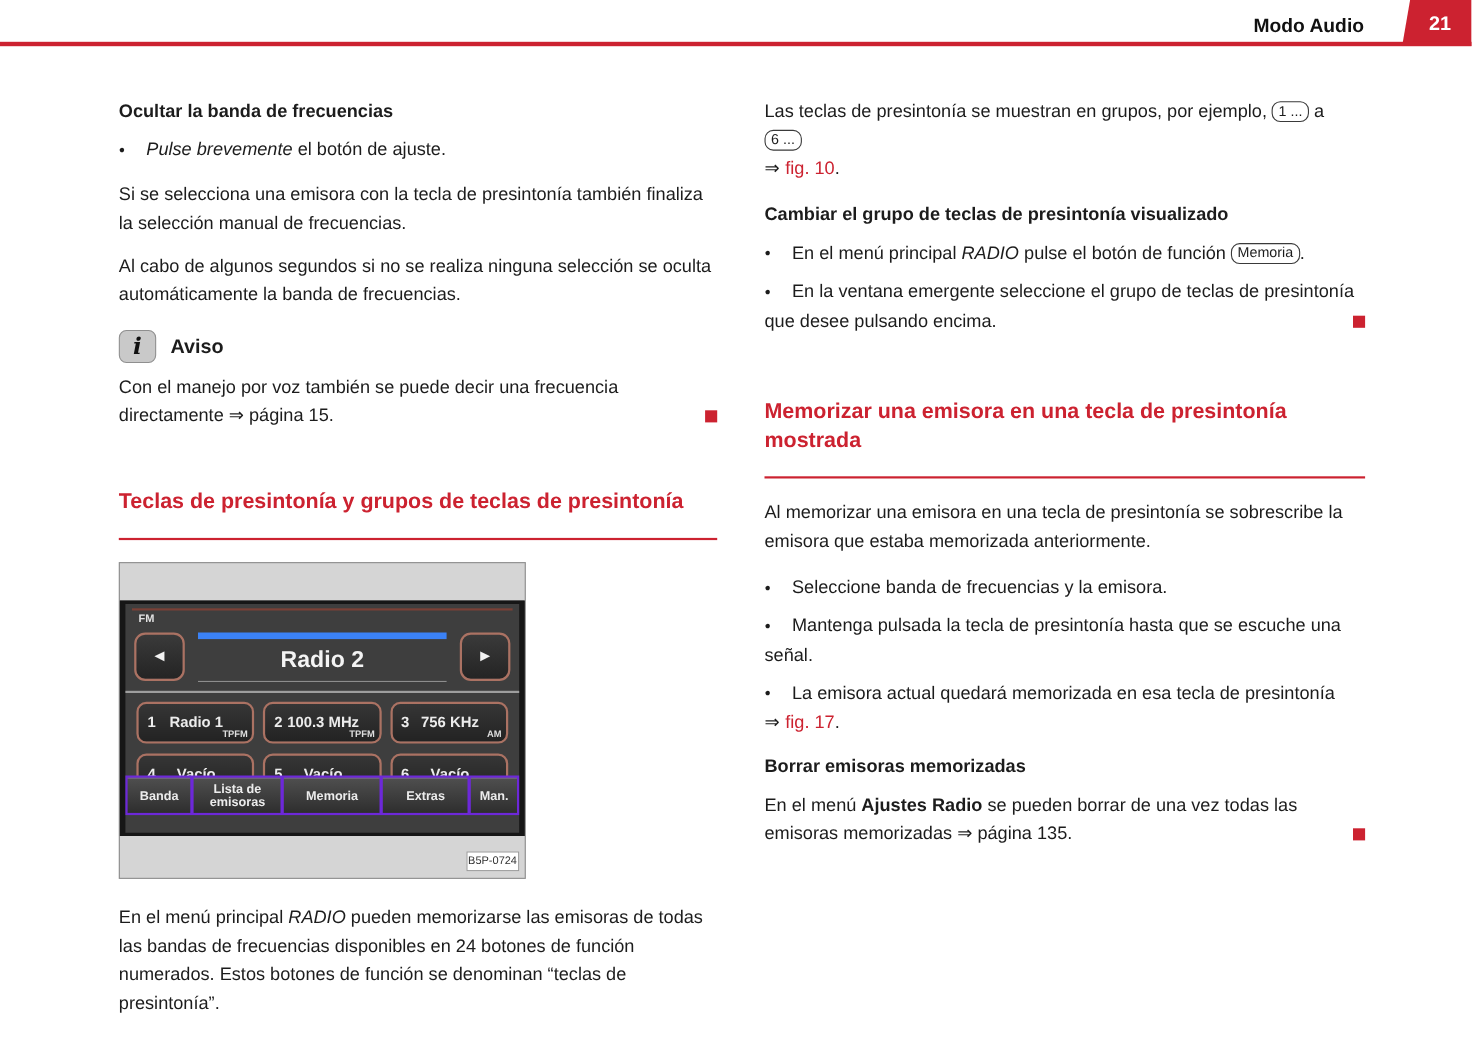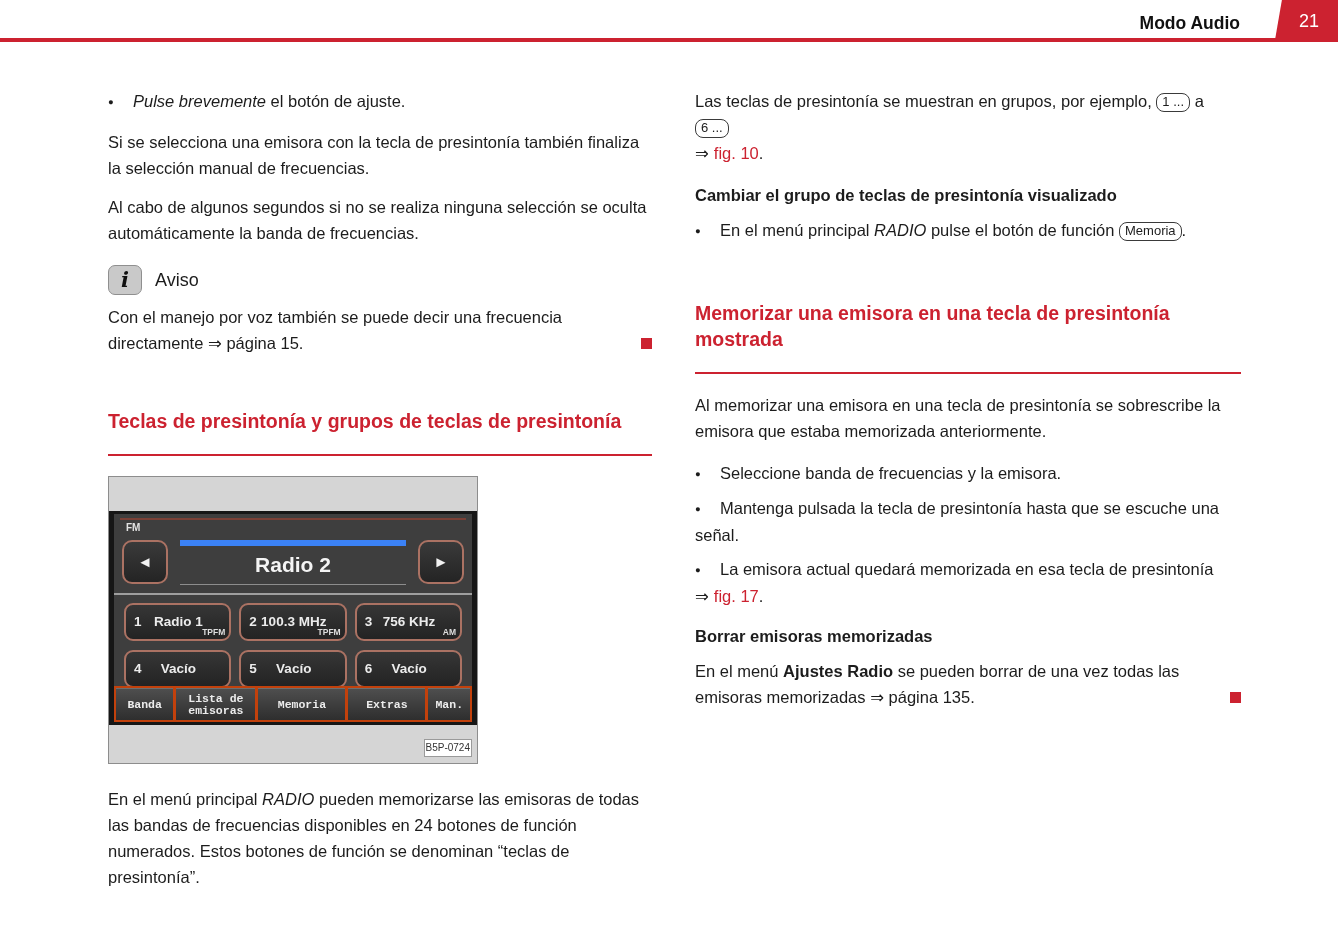--- a/index.html
+++ b/index.html
@@ -5,21 +5,21 @@
   * { box-sizing: border-box; }
   html,body { margin:0; padding:0; background:#ffffff; }
   body { font-family:"Liberation Sans","DejaVu Sans",sans-serif; color:#1c1c1c; }
   .page { position:relative; width:1338px; height:944px; background:#ffffff; overflow:hidden; }
 
   
   .header-title { position:absolute; top:13px; right:98px; font-size:17.5px; font-weight:bold; color:#111; }
   .header-rule { position:absolute; top:38px; left:0; width:1338px; height:4px; background:#cc2230; }
   .page-badge { position:absolute; top:0; right:0; width:66px; height:42px; background:#cc2230;
     clip-path:polygon(15% 0, 100% 0, 100% 100%, 4% 100%);
-    color:#fff; font-weight:normal; font-size:18px; display:flex; align-items:center; justify-content:center; padding-left:8px; }
+    color:#fff; font-weight:bold; font-size:18px; display:flex; align-items:center; justify-content:center; padding-left:8px; }
 
   
   .col { position:absolute; top:88px; font-size:16.5px; line-height:26px; }
   .col-left  { left:108px; width:544px; }
   .col-right { left:695px; width:546px; }
   p { margin:0 0 13px; }
   .bold-head { font-weight:bold; margin:0 0 9px; }
   .red-head { color:#cc2230; font-size:19.5px; line-height:26px; font-weight:bold;
     padding-bottom:20px; border-bottom:2.5px solid #cc2230; margin:0 0 18px; }
   .bullet-item { position:relative; margin:0 0 8px; }
@@ -31,21 +31,21 @@
   .end-marker { position:absolute; right:0; bottom:7px; width:11px; height:11px; background:#cc2230; }
   .keycap { display:inline-block; border:1.4px solid #3a3a3a; border-radius:8px; padding:0 5px 1px;
     font-size:13px; line-height:16px; vertical-align:1px; background:#fff; white-space:nowrap; }
 
   
   .aviso { margin-top:19px; }
   .aviso-head { display:flex; align-items:center; gap:13px; margin-bottom:9px; }
   .info-icon { width:34px; height:30px; background:#c9c9c9; border:1px solid #8f8f8f; border-radius:7px;
     display:flex; align-items:center; justify-content:center;
     font-family:"DejaVu Serif",serif; font-style:italic; font-weight:bold; font-size:21px; color:#101010; }
-  .aviso-title { font-size:18px; font-weight:normal; }
+  .aviso-title { font-size:18px; font-weight:bold; }
 
   .gap-section { margin-top:52px; }
 
   
   .figure-row { position:relative; margin-top:20px; height:288px; }
   .figure { position:absolute; left:0; top:0; width:370px; height:288px; background:#d5d5d5;
     border:1px solid #8d8d8d; }
   .display { position:absolute; left:0; top:34px; width:368px; height:214px; background:#3e3e3e;
     border:3px solid #161616; border-left-width:5px; border-right-width:5px; }
   .disp-redline { height:2px; background:#7a4036; margin:4px 6px 0; }
@@ -57,22 +57,22 @@
   .station-center { flex:1; margin:0 12px; border-top:6px solid #3b82f6; border-bottom:1px solid #8d8d8d;
     text-align:center; padding:7px 0; color:#f4f4f4; font-size:21px; font-weight:bold; line-height:24px; }
   .disp-sep { height:2px; background:#9e9e9e; }
   .preset-grid { display:grid; grid-template-columns:repeat(3,1fr); gap:9px 8px; padding:8px 10px 4px; }
   .preset { position:relative; height:38px; border:2px solid #ab7263; border-radius:9px;
     background:linear-gradient(#363636,#232323); color:#ececec; font-size:13.5px; font-weight:bold;
     display:flex; align-items:center; padding:0 14px 0 8px; }
   .preset-label { flex:1; text-align:center; }
   .preset-tags { position:absolute; right:4px; top:2px; bottom:2px; display:flex; flex-direction:row;
     justify-content:space-between; align-items:flex-end; font-size:8.5px; line-height:9px; color:#dedede; }
-  .menu-strip { position:absolute; left:0; right:0; bottom:0; height:36px; background:#c2410c;
-    display:flex; gap:3px; padding:2px;font-family:Liberation Mono, monospace; }
+  .menu-strip { position:absolute; left:0; right:0; bottom:16px; height:36px; background:#6d28d9;
+    display:flex; gap:3px; padding:2px; }
   .menu-btn { background:linear-gradient(#4e4e4e,#2e2e2e); border-top:1px solid #6e6e6e; color:#ececec;
     font-size:11.5px; font-weight:bold; line-height:12px; display:flex; align-items:center;
     justify-content:center; text-align:center; padding:0 2px; }
   .mw1{flex:1.35;} .mw2{flex:1.9;} .mw3{flex:2.1;} .mw4{flex:1.85;} .mw5{flex:0.95;}
   .code-box { position:absolute; right:5px; bottom:6px; background:#fff; border:1px solid #9a9a9a;
     font-size:10px; line-height:14px; padding:1px 1px; color:#333; }
   .fig-caption { position:absolute; left:382px; top:246px; width:172px; color:#cc2230;
     font-size:15px; line-height:19px; font-weight:bold; }
   .fig-caption .cap-text { margin-left:7px; }
   .after-fig { margin-top:22px; }
@@ -83,20 +83,21 @@
 <body>
 
 <div class="page">
 
   <div class="header-title">Modo Audio</div>
   <div class="page-badge">21</div>
   <div class="header-rule"></div>
 
   <div class="col col-left">
 
+    <div class="bold-head">Ocultar la banda de frecuencias</div>
 
     <p class="bullet-item"><span class="italic">Pulse brevemente</span><span> el botón de ajuste.</span></p>
 
     <p style="margin-top:14px;">Si se selecciona una emisora con la tecla de presintonía también finaliza la selección manual de frecuencias.</p>
     <p>Al cabo de algunos segundos si no se realiza ninguna selección se oculta automáticamente la banda de frecuencias.</p>
 
     <div class="aviso">
       <div class="aviso-head">
         <div class="info-icon">i</div>
         <div class="aviso-title">Aviso</div>
@@ -176,20 +177,21 @@
   </div>
 
   <div class="col col-right">
 
     <p style="margin-bottom:16px;"><span>Las teclas de presintonía se muestran en grupos, por ejemplo, </span><span class="keycap">1 ...</span><span> a </span><span class="keycap">6 ...</span><br><span>⇒</span><span class="fig-ref">fig. 10</span><span>.</span></p>
 
     <div class="bold-head">Cambiar el grupo de teclas de presintonía visualizado</div>
 
     <p class="bullet-item"><span>En el menú principal </span><span class="italic">RADIO</span><span> pulse el botón de función </span><span class="keycap">Memoria</span><span>.</span></p>
 
+    <p class="bullet-item rel"><span>En la ventana emergente seleccione el grupo de teclas de presintonía que desee pulsando encima.</span><span class="end-marker"></span></p>
 
     <div class="red-head big-gap">Memorizar una emisora en una tecla de presintonía mostrada</div>
 
     <p style="margin-bottom:16px;">Al memorizar una emisora en una tecla de presintonía se sobrescribe la emisora que estaba memorizada anteriormente.</p>
 
     <p class="bullet-item">Seleccione banda de frecuencias y la emisora.</p>
     <p class="bullet-item">Mantenga pulsada la tecla de presintonía hasta que se escuche una señal.</p>
     <p class="bullet-item"><span>La emisora actual quedará memorizada en esa tecla de presintonía</span><br><span>⇒</span><span class="fig-ref">fig. 17</span><span>.</span></p>
 
     <div class="bold-head" style="margin-top:14px;">Borrar emisoras memorizadas</div>

